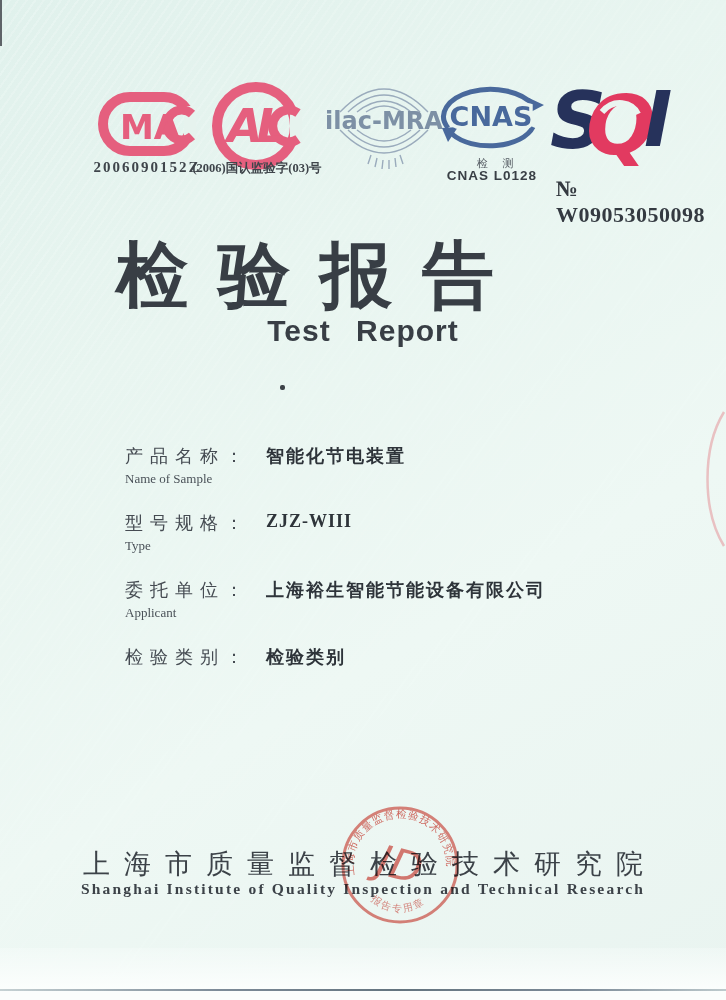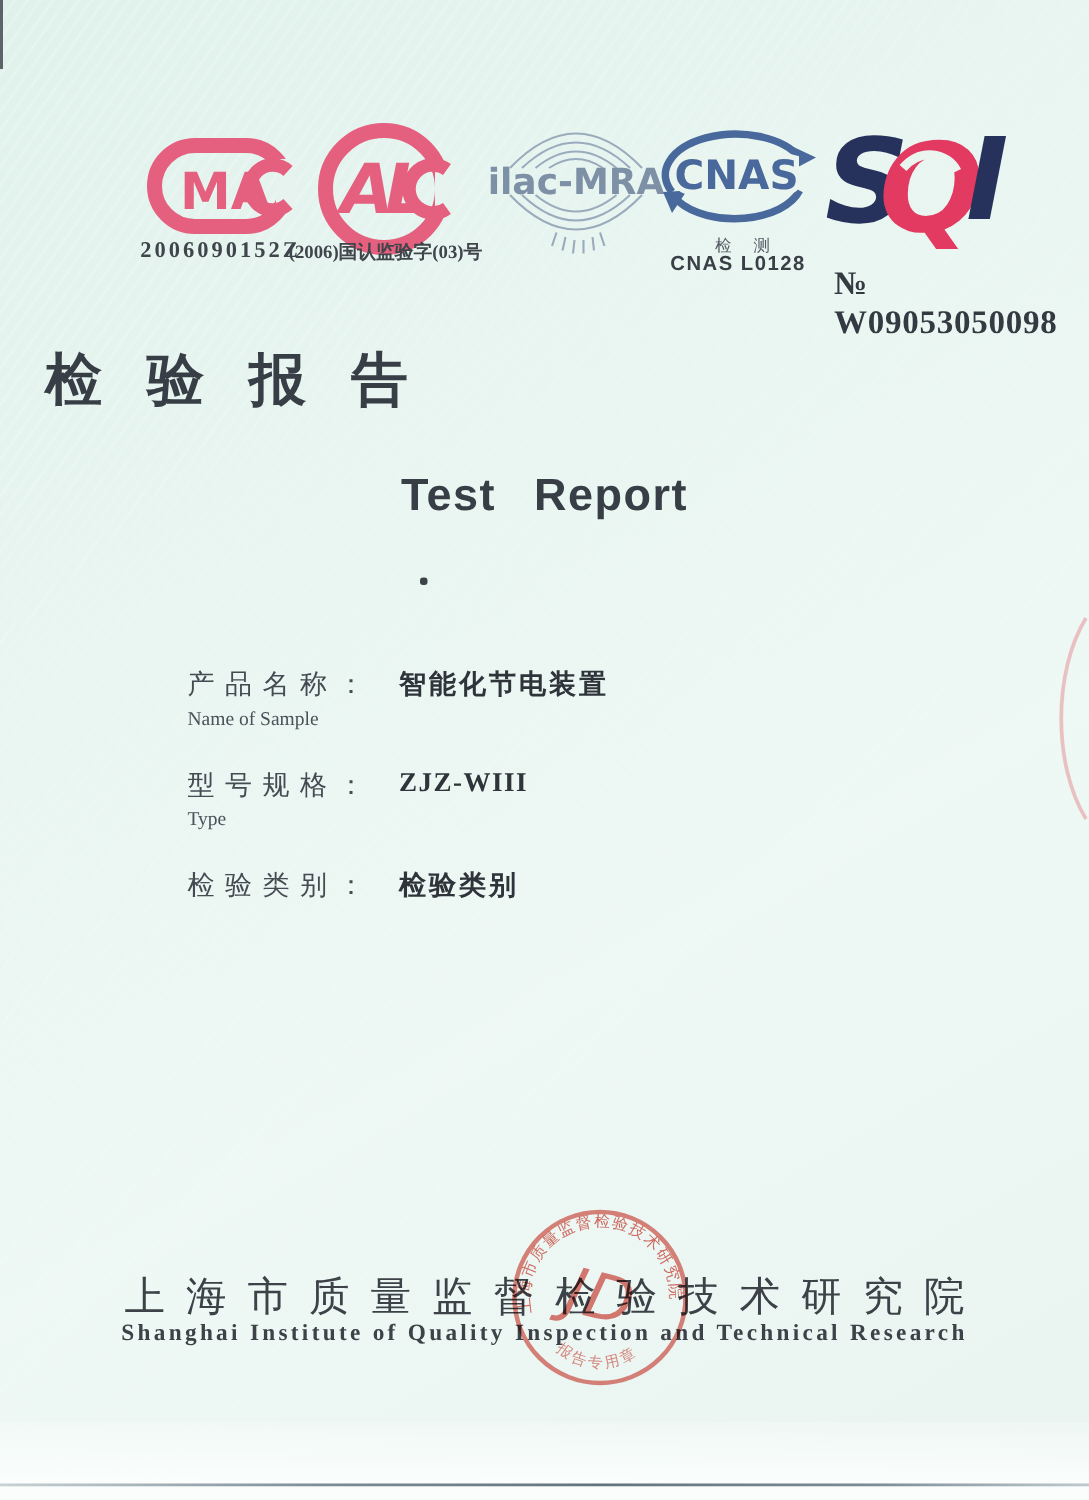--- a/index.html
+++ b/index.html
@@ -19,23 +19,23 @@
   .logo-caption{
     font-family:"Liberation Serif",serif;font-weight:bold;color:#3f454b;
     text-align:center;
   }
   .cma-caption{left:92px;top:159px;width:110px;font-size:15px;letter-spacing:2px;}
   .cal-caption{left:192px;top:160px;width:130px;font-size:12.5px;letter-spacing:0;}
   .cnas-sub1{left:436px;top:156px;width:112px;font-size:11px;color:#555c63;letter-spacing:6px;text-align:center;padding-left:6px;font-weight:normal;}
   .cnas-sub2{left:436px;top:168px;width:112px;font-size:13.5px;color:#393f45;text-align:center;font-family:"Liberation Sans",sans-serif;font-weight:bold;letter-spacing:1px;}
   .report-no{left:556px;top:176px;font-size:22px;font-weight:bold;color:#343a41;font-family:"Liberation Serif",serif;letter-spacing:.5px;}
   .title-zh{
-    left:0;top:228px;width:610px;text-align:left;
+    left:0;top:228px;width:610px;text-align:center;
     font-family:"Liberation Sans",sans-serif;font-weight:600;color:#383e45;
-    font-size:38px;letter-spacing:30px;padding-left:30px;box-sizing:border-box;
+    font-size:72px;letter-spacing:30px;padding-left:30px;box-sizing:border-box;
   }
   .title-en{
     left:0;top:314px;width:726px;text-align:center;
     font-family:"Liberation Sans",sans-serif;font-weight:bold;color:#383e45;
     font-size:30px;letter-spacing:1px;word-spacing:16px;
   }
   .ink-dot{left:280px;top:385px;width:5px;height:5px;border-radius:2px;background:#3c4247;}
   .fields{left:125px;top:428px;width:520px;}
   .field-row{height:45px;margin-bottom:22px;margin-top:16px;}
   .zh-line{display:flex;align-items:flex-start;}
@@ -131,20 +131,27 @@
     </div>
     <div class="field-row">
       <div class="zh-line">
         <span class="field-label">型号规格：</span>
         <span class="field-value" style="font-family:'Liberation Serif',serif;letter-spacing:1px;">ZJZ-WIII</span>
       </div>
       <div class="en-line">Type</div>
     </div>
     <div class="field-row">
       <div class="zh-line">
+        <span class="field-label">委托单位：</span>
+        <span class="field-value">上海裕生智能节能设备有限公司</span>
+      </div>
+      <div class="en-line">Applicant</div>
+    </div>
+    <div class="field-row">
+      <div class="zh-line">
         <span class="field-label">检验类别：</span>
         <span class="field-value">检验类别</span>
       </div>
     </div>
   </div>
 
   <div class="abs footer-zh">上海市质量监督检验技术研究院</div>
   <div class="abs footer-en">Shanghai Institute of Quality Inspection and Technical Research</div>
 
   <svg class="abs stamp" viewBox="0 0 132 140">

